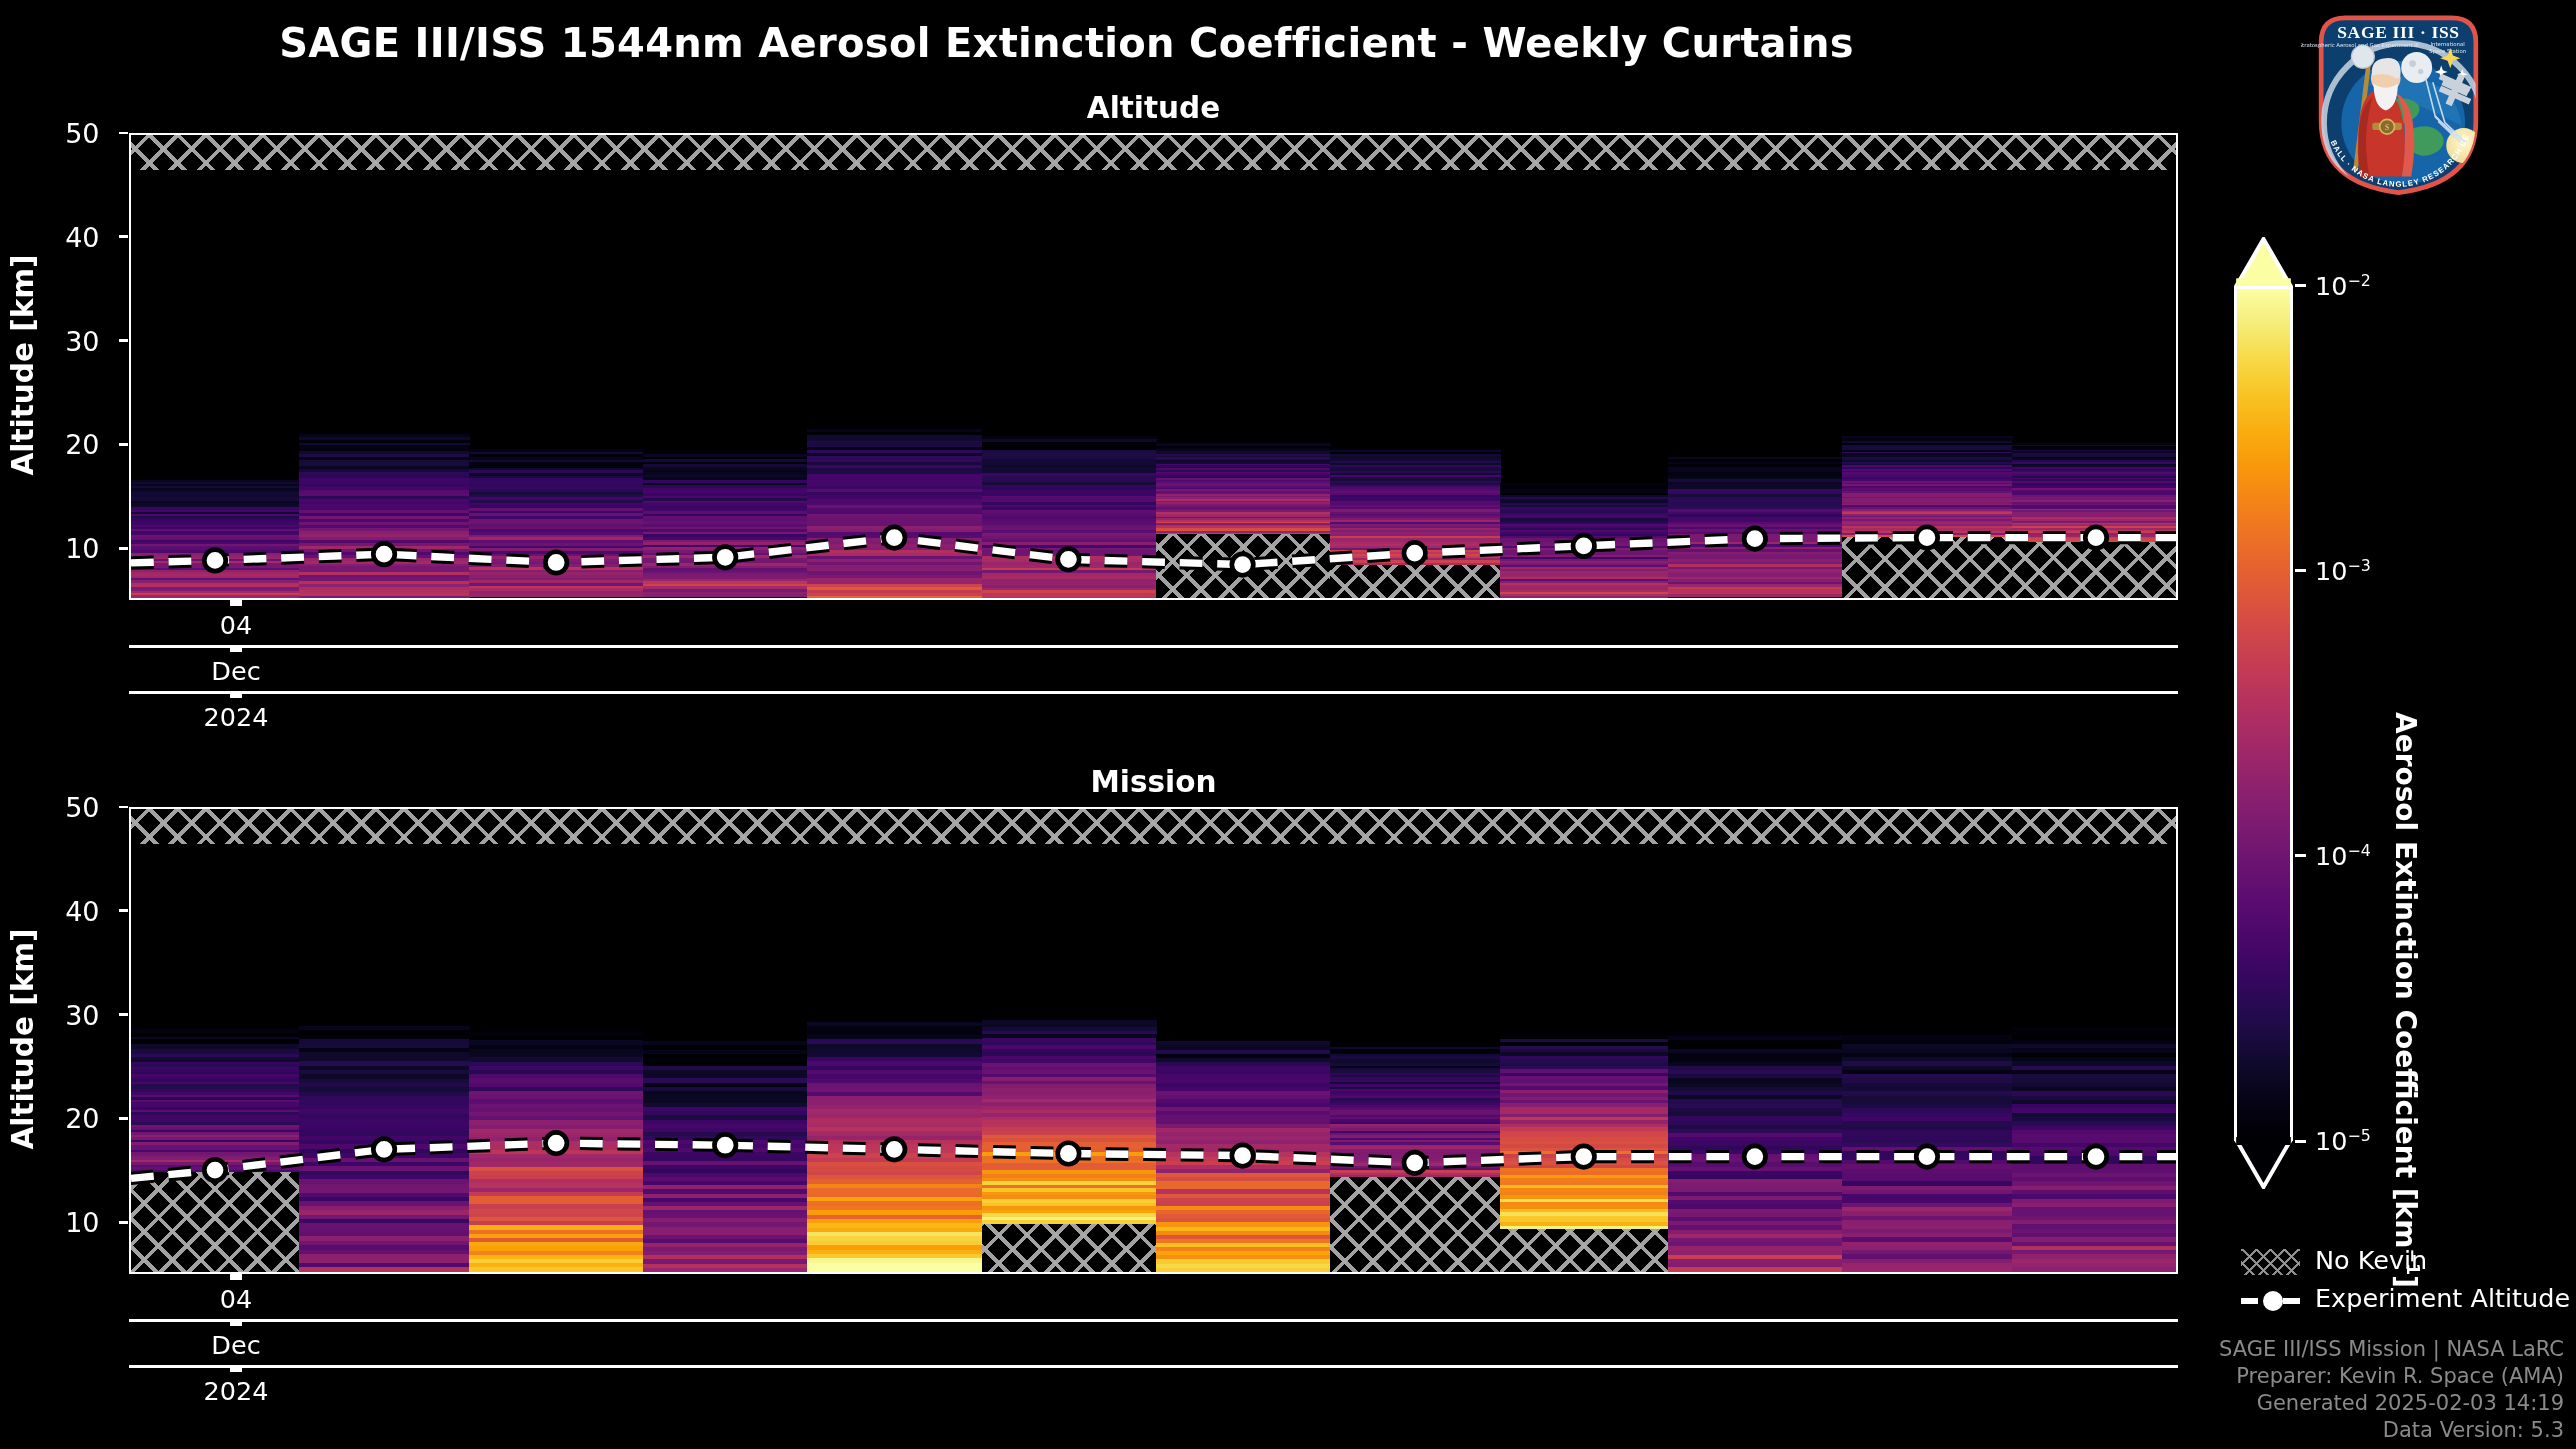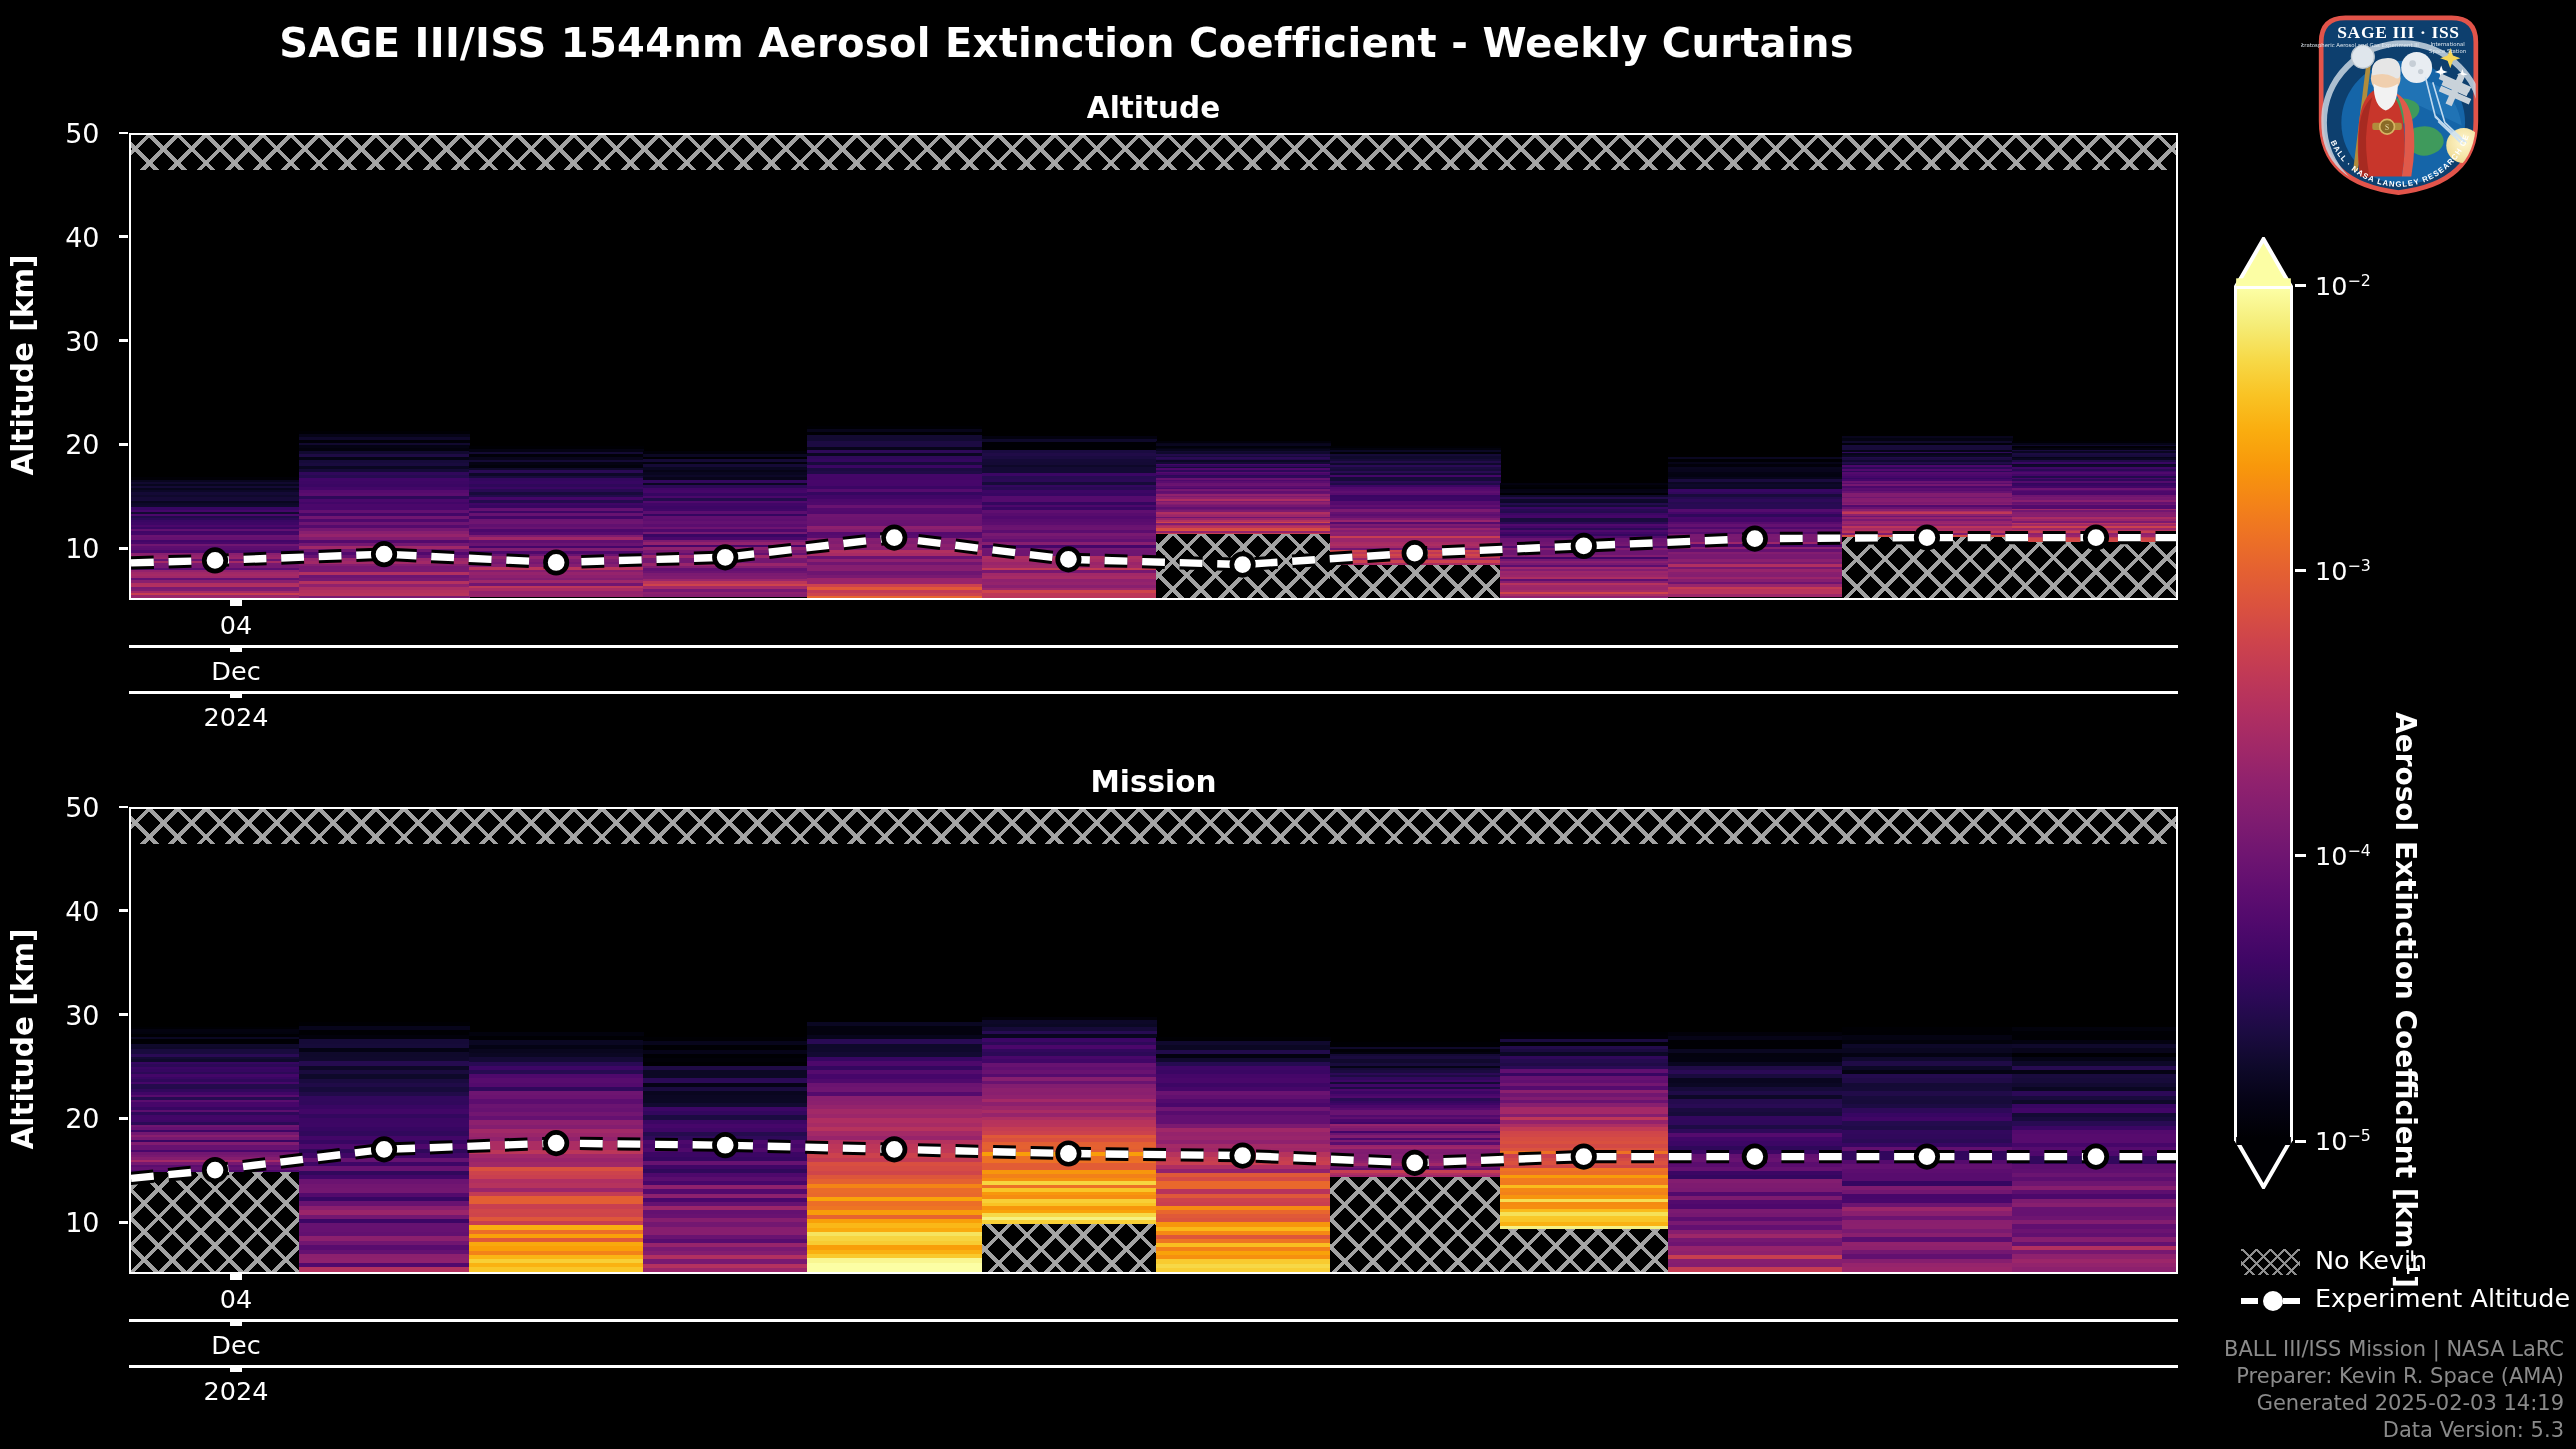--- a/index.html
+++ b/index.html
@@ -1725,18 +1725,18 @@
     <span class="legend-line">
       <i class="d" style="left:0;width:17.4px;"></i>
       <i class="d" style="left:42px;width:17.4px;"></i>
       <i class="dot"></i>
     </span>
     <span class="legend-label">Experiment Altitude</span>
   </div>
 </div>
 
 <div class="abs" id="footer">
-  <div>BALL III/ISS Mission | NASA LaRC</div>
+  <div>SAGE III/ISS Mission | NASA LaRC</div>
   <div>Preparer: Kevin R. Space (AMA)</div>
   <div>Generated 2025-02-03 14:19</div>
   <div>Data Version: 5.3</div>
 </div>
 
 
 </body></html>

